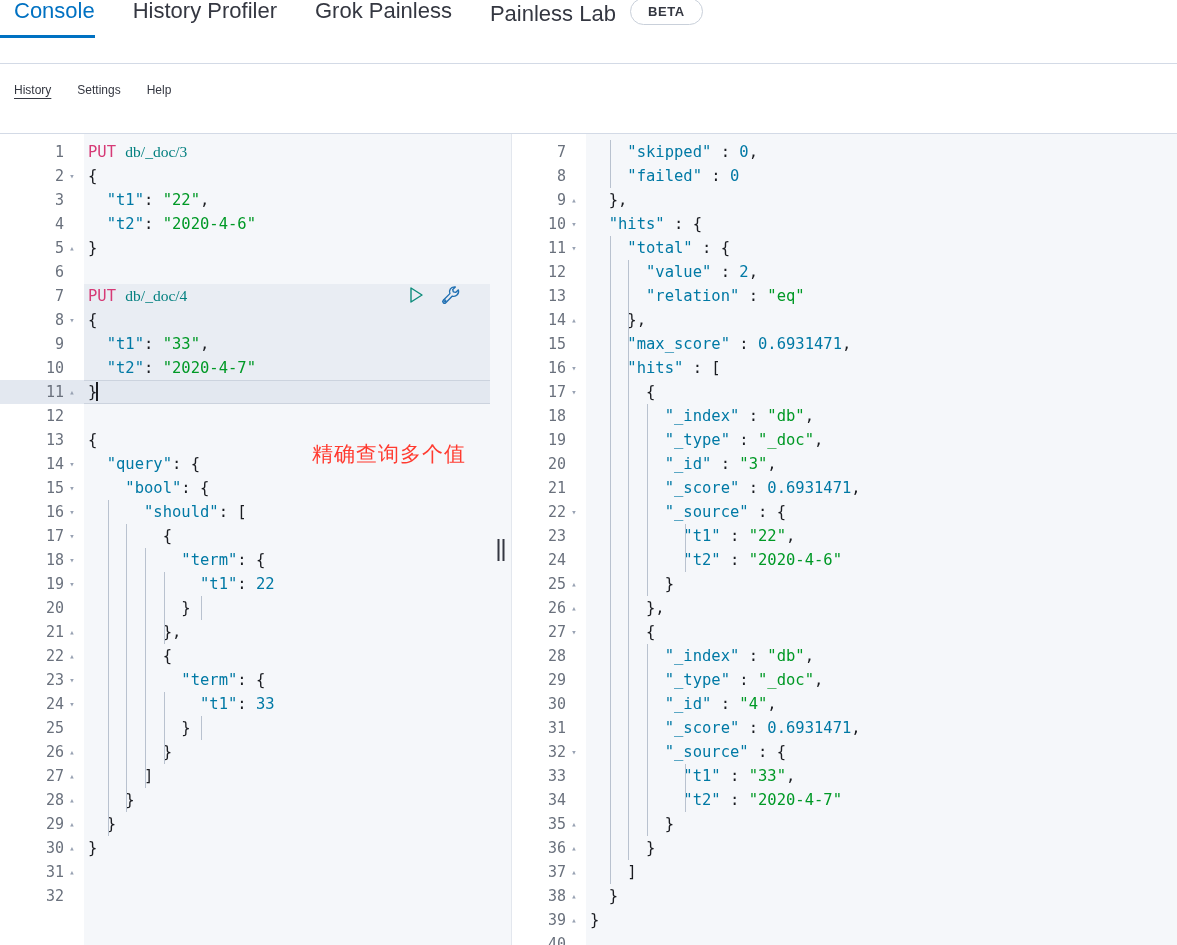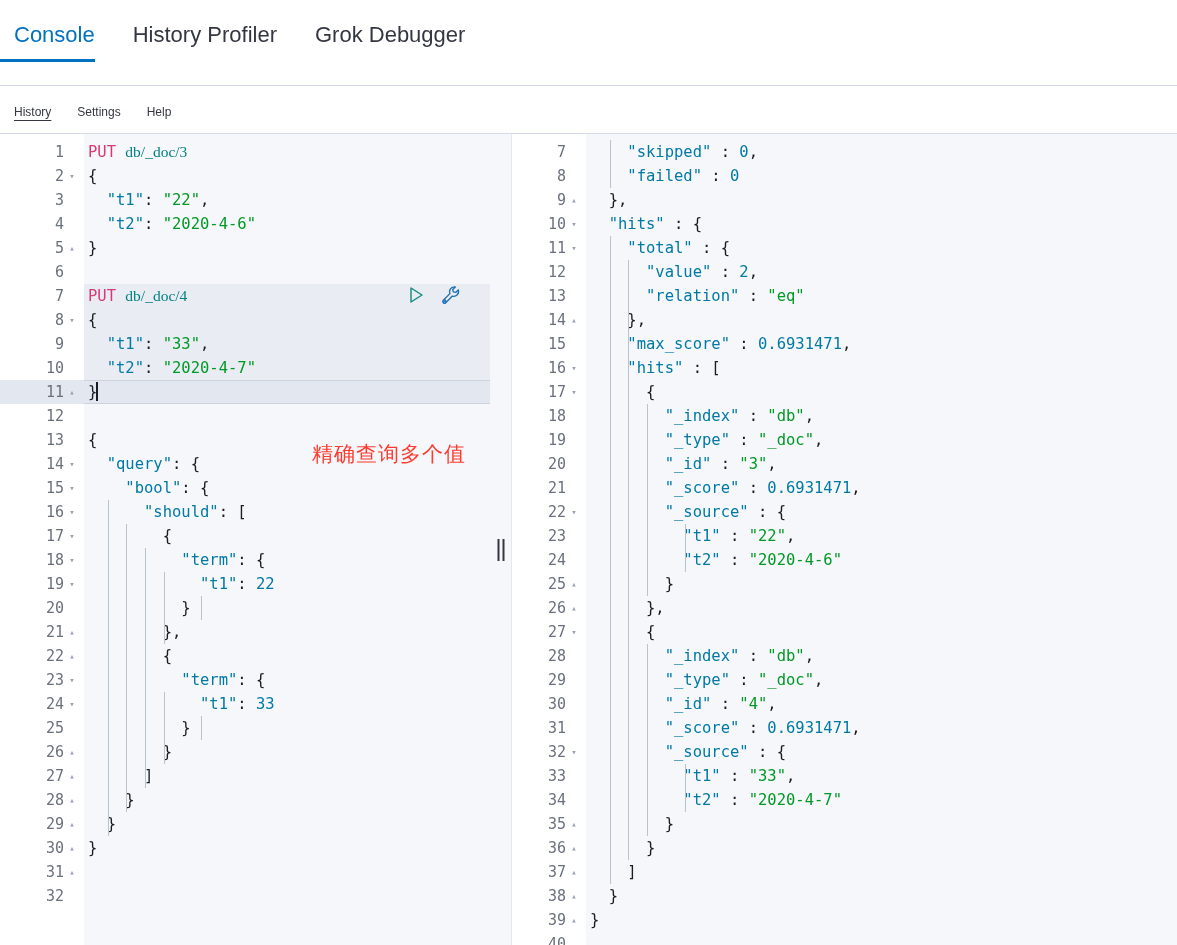--- a/index.html
+++ b/index.html
@@ -8,23 +8,23 @@
     width: 1177px; height: 945px;
     background: #ffffff;
     font-family: "Liberation Sans", sans-serif;
     overflow: hidden;
   }
 
   
   #app { width: 1177px; height: 945px; position: relative; background:#fff; }
 
   #tabbar {
-    height: 86px;
+    height: 64px;
     display: flex;
-    align-items: center;
+    align-items: flex-start;
     padding: 0 0 0 14px;
     position: relative;
   }
   #tabbar:after {
     content: "";
     position: absolute;
     left: 0; right: 0; bottom: 0;
     height: 1px; background: #d3dae6;
   }
   .tab {
@@ -226,21 +226,25 @@
   }
 </style>
 </head>
 <body>
 
 <div id="app">
 
   <div id="tabbar">
       <div class="tab active">Console</div>
       <div class="tab">History Profiler</div>
-      <div class="tab">Grok Debugger</div>
+      <div class="tab">Grok Painless</div>
+      <div class="tab tab-with-badge">
+        <span>Painless Lab</span>
+        <span class="beta-badge">BETA</span>
+      </div>
     </div>
 
   <div id="subnav">
       <div class="subnav-item hovered">History</div>
       <div class="subnav-item">Settings</div>
       <div class="subnav-item">Help</div>
     </div>
 
   <div id="editors">
 

